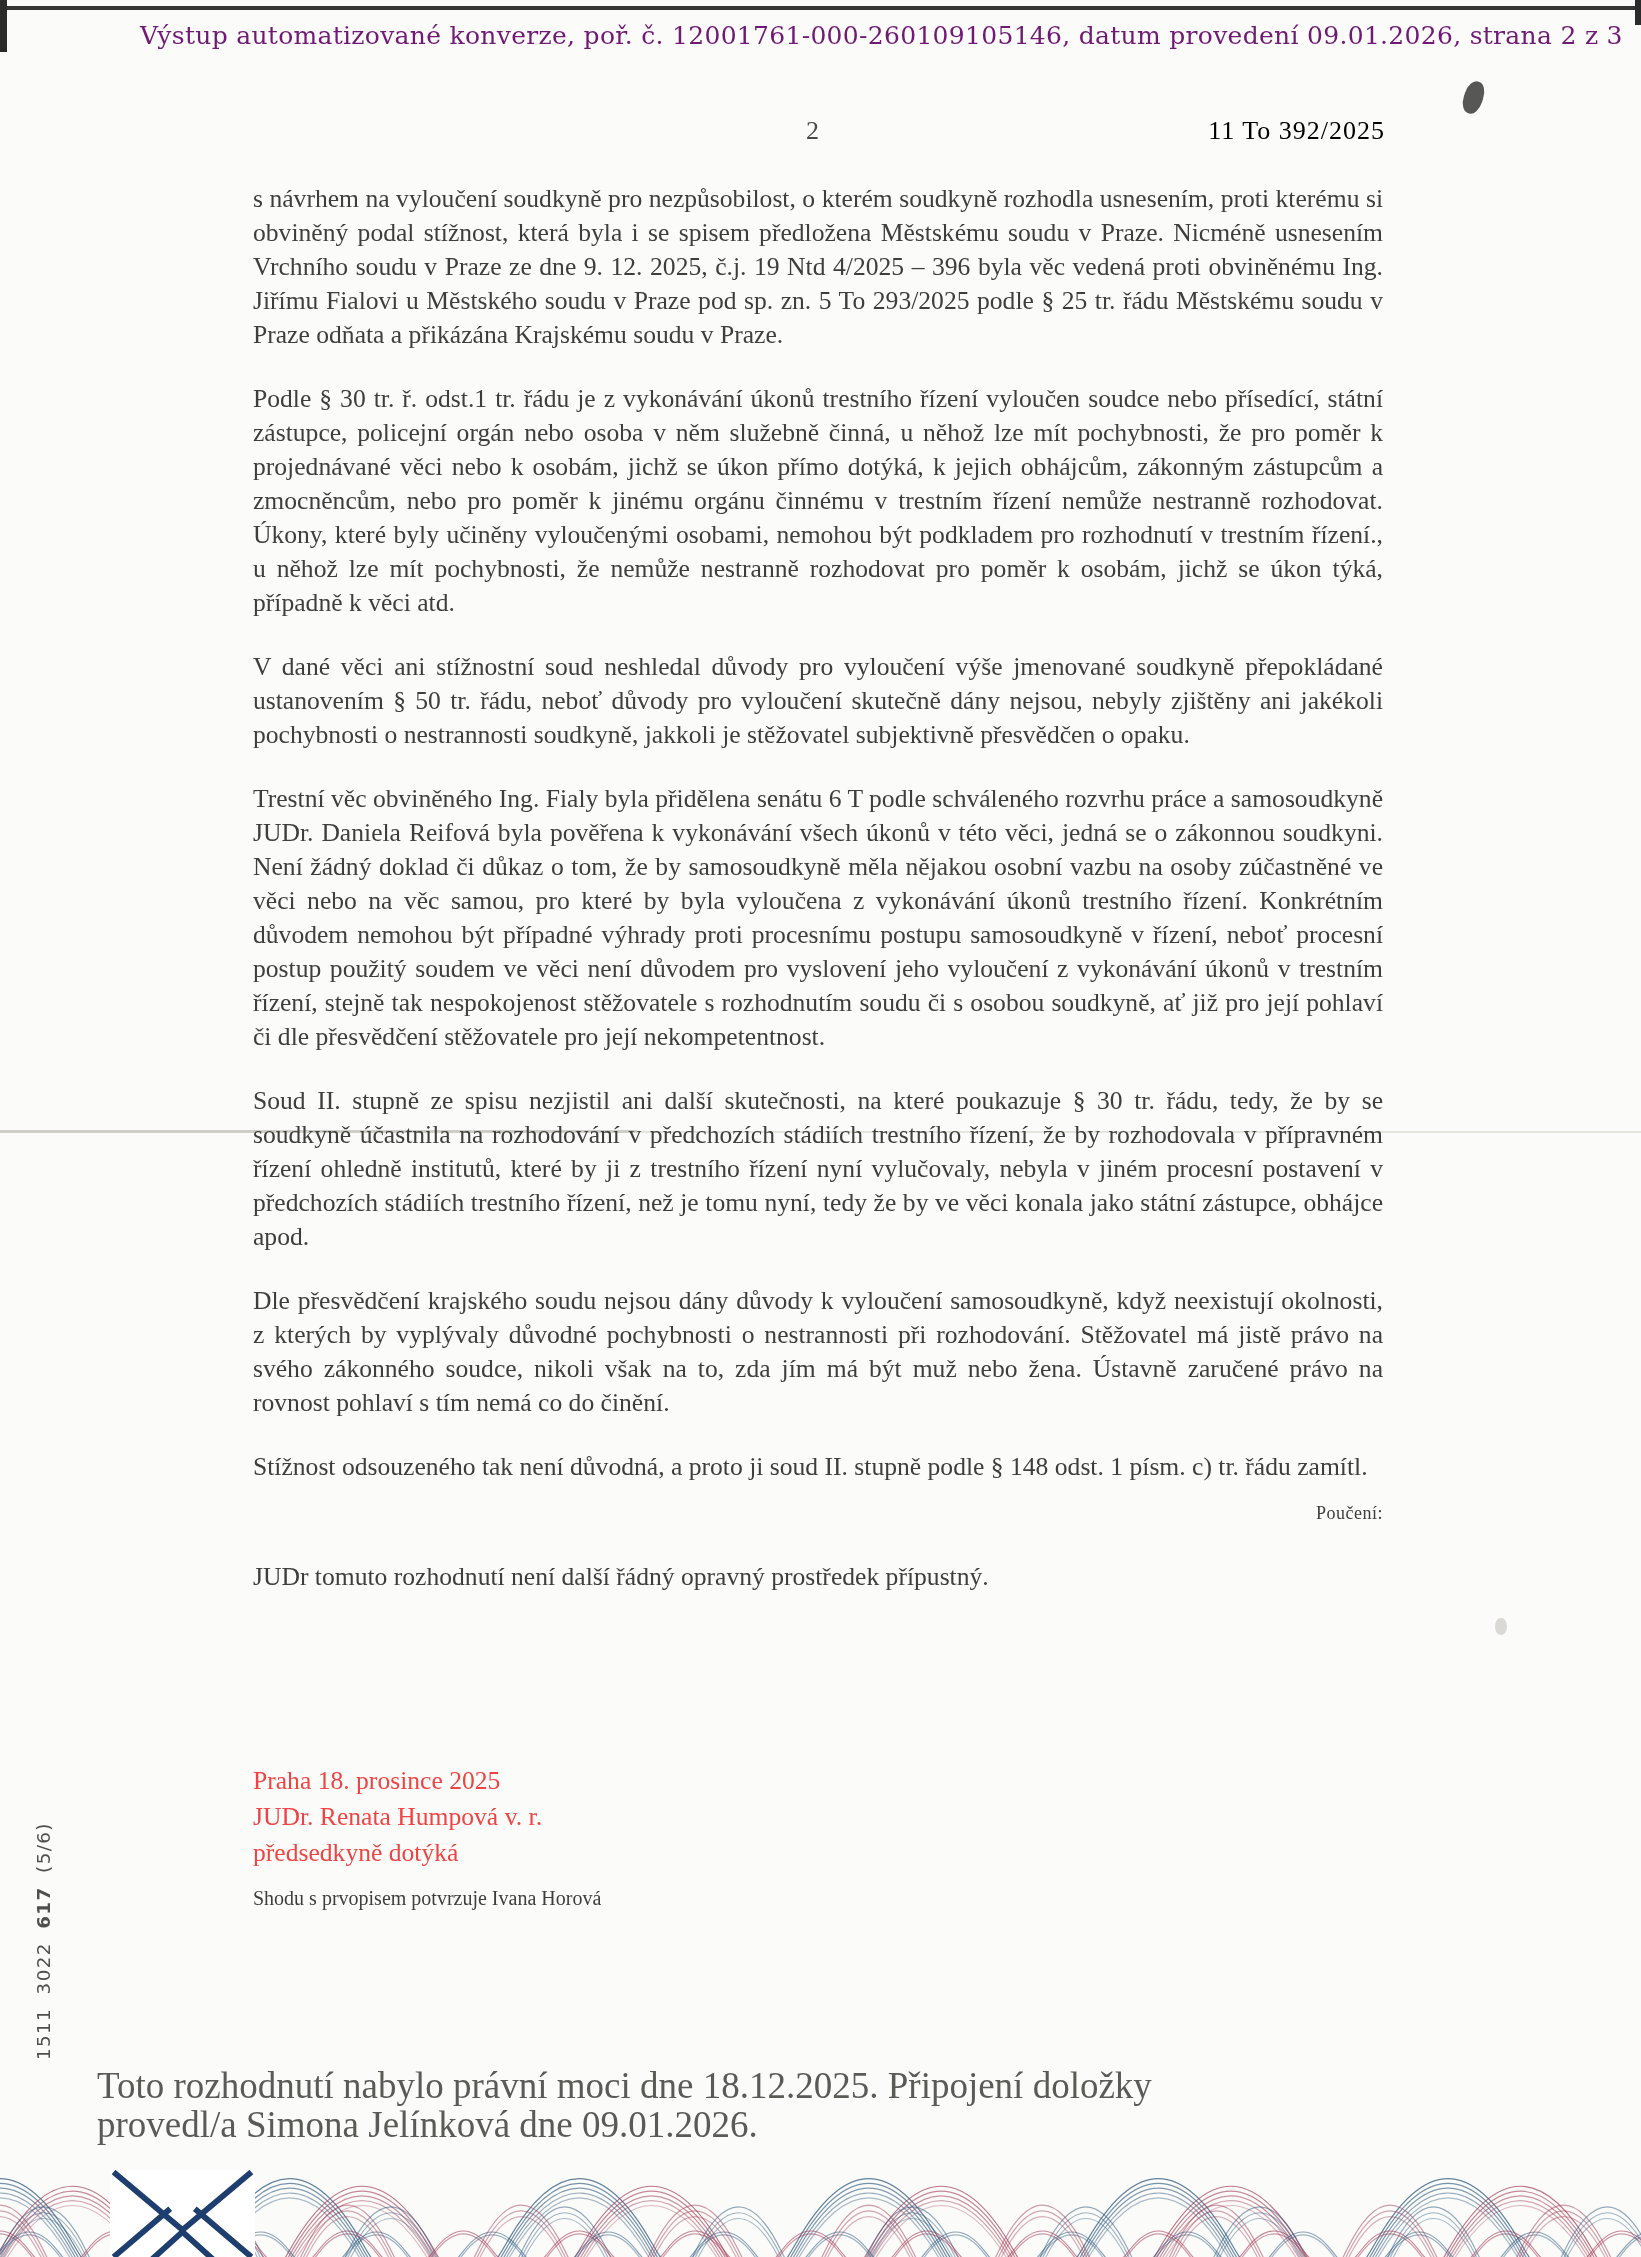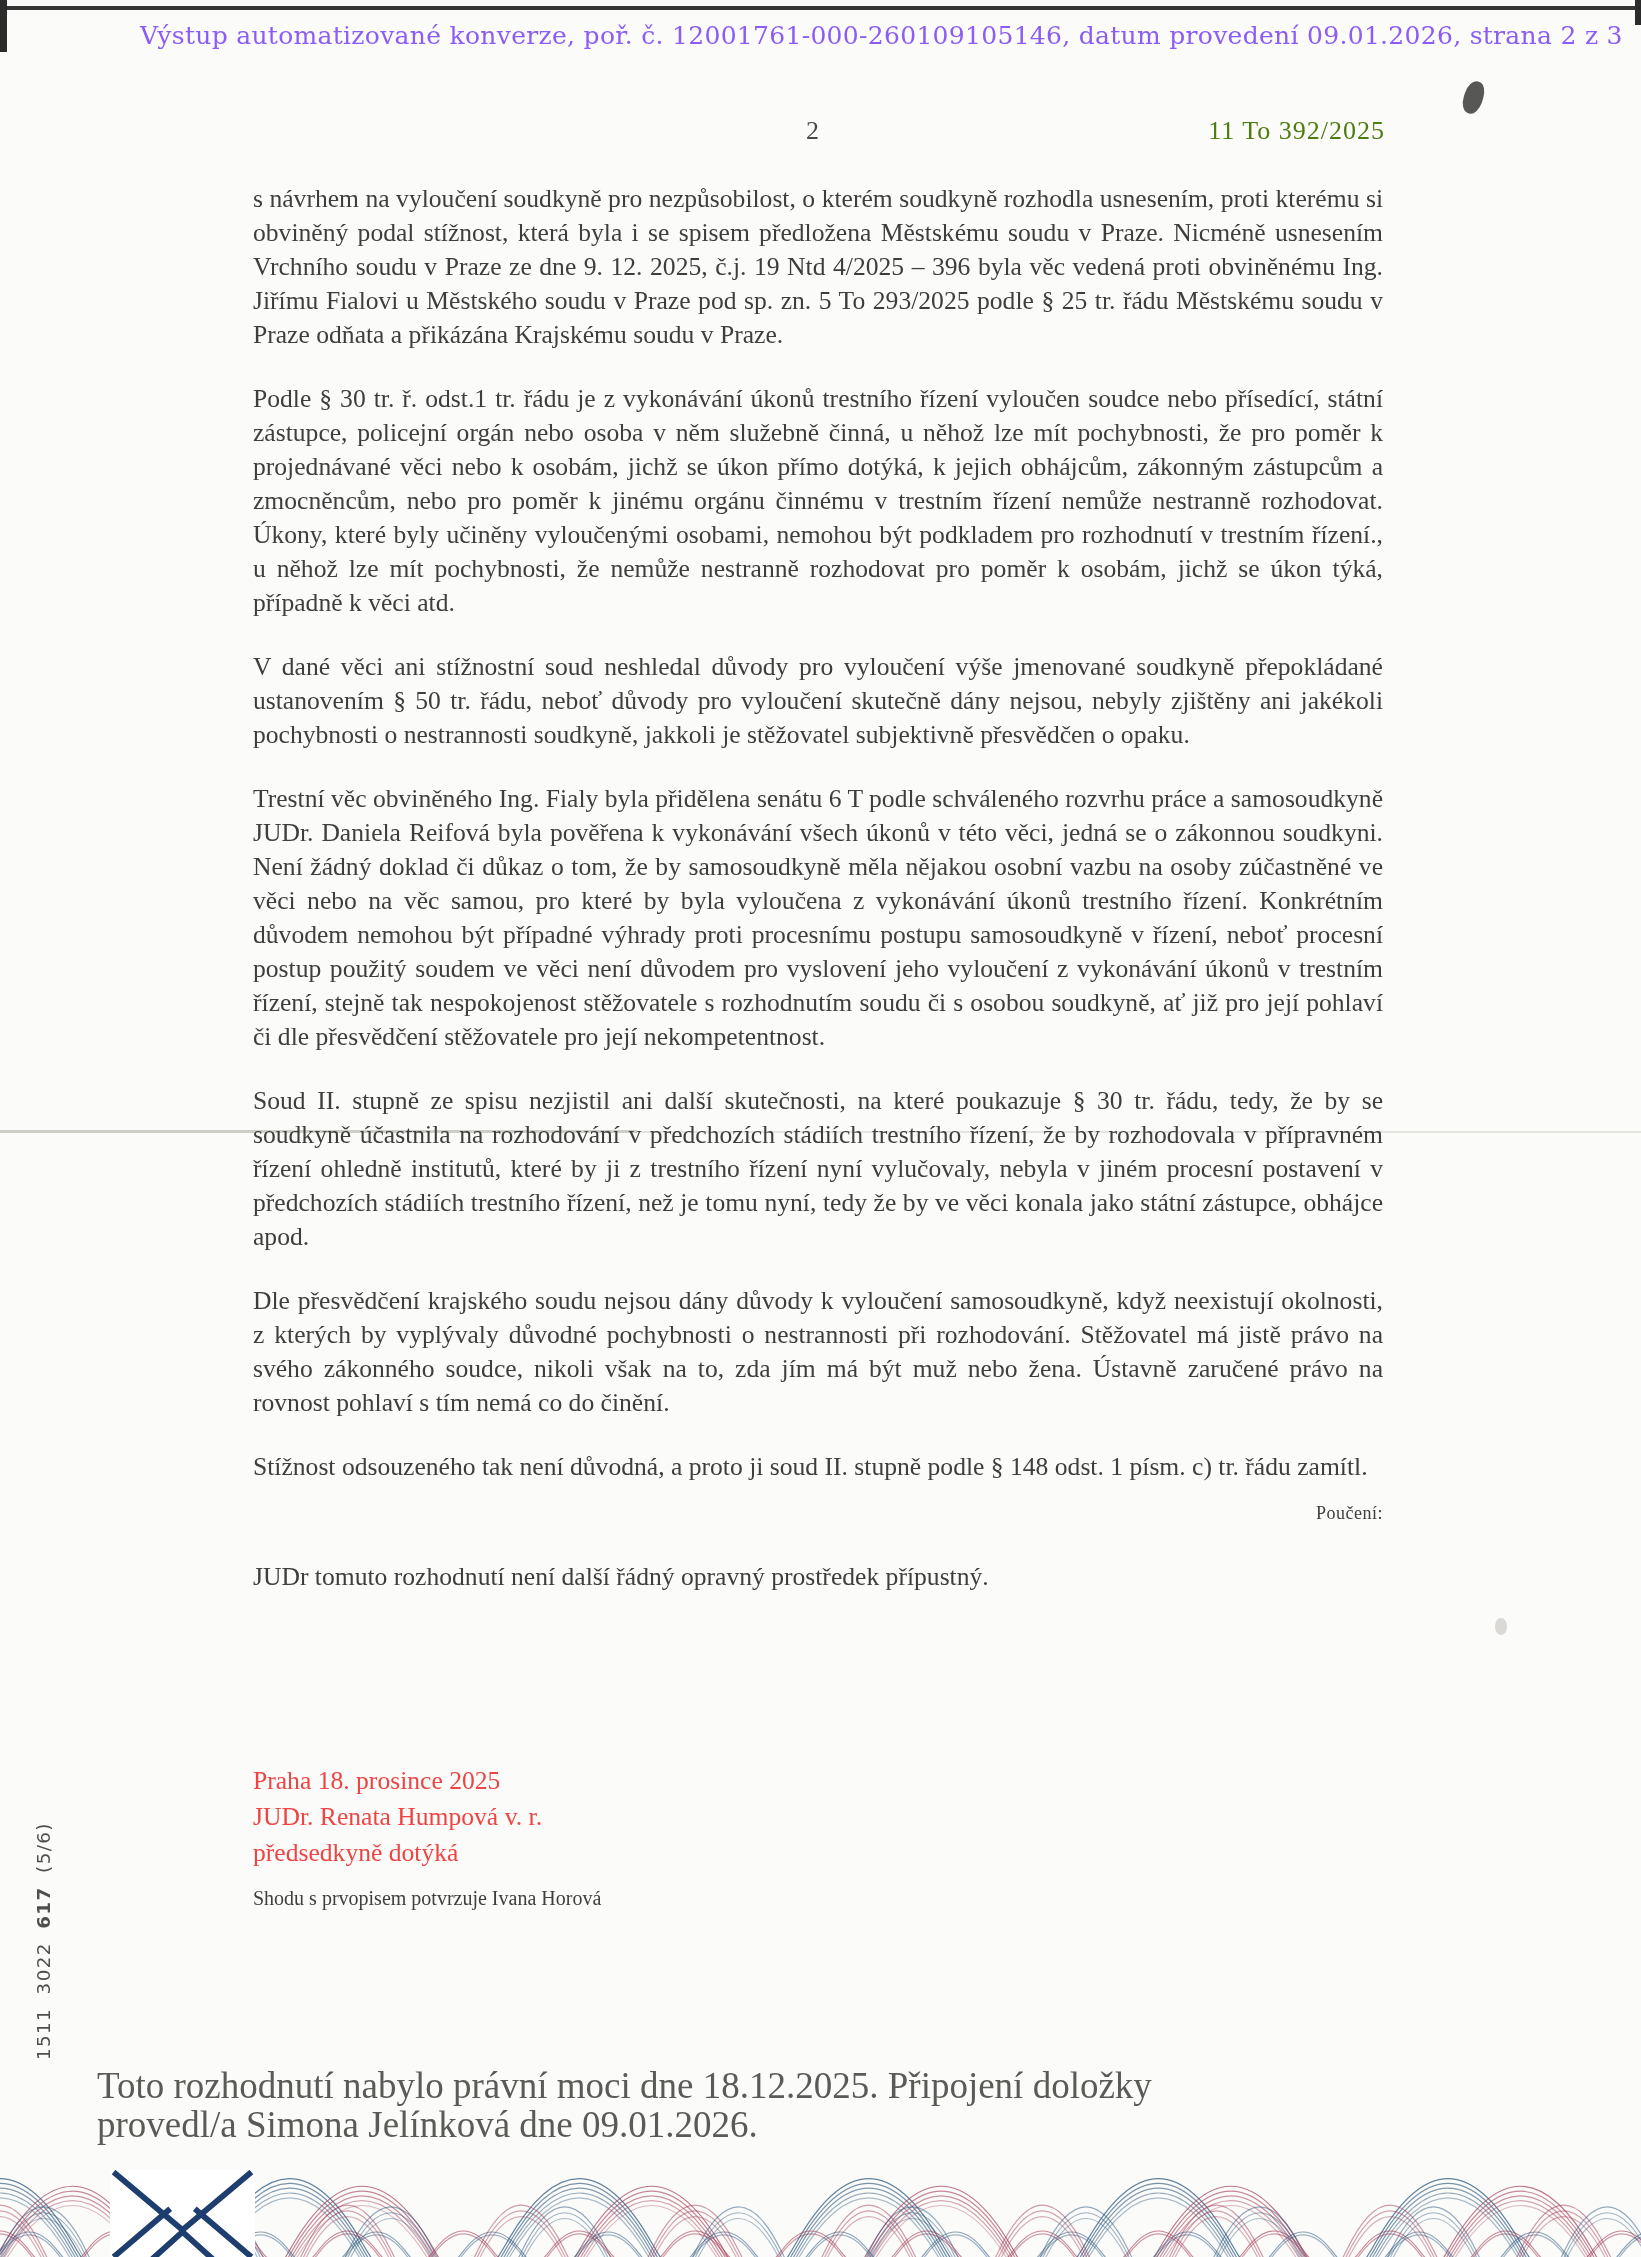--- a/index.html
+++ b/index.html
@@ -12,24 +12,24 @@
   .art-topline{position:absolute;left:0;top:5.8px;width:1641px;height:3.9px;background:#1a1a1a;opacity:.88;}
   .art-left{position:absolute;left:0;top:0;width:6.8px;height:52px;background:#2b2b2b;}
   .art-right{position:absolute;right:0;top:0;width:5.8px;height:25px;background:#2b2b2b;}
   .art-blob{position:absolute;left:1464px;top:81px;width:19.3px;height:33px;background:#3a3a3a;border-radius:45%;transform:rotate(18deg);opacity:.85;}
   .art-crease{position:absolute;left:0;top:1130px;width:637px;height:2.9px;background:#cfcdc8;}
   .art-crease2{position:absolute;left:637px;top:1131px;width:1004px;height:1.9px;background:#e6e4df;}
   .art-smudge{position:absolute;left:1495px;top:1618px;width:11.6px;height:17.4px;background:#b9b7b2;border-radius:50%;opacity:.5;}
   
   .conv-header{
     position:absolute;left:140px;top:21px;width:1429px;
-    font-family:"DejaVu Serif",serif;font-size:25px;color:#8b5cf6;letter-spacing:0.3px;white-space:nowrap;
+    font-family:"DejaVu Serif",serif;font-size:25px;color:#701a75;letter-spacing:0.3px;white-space:nowrap;
   }
   .pnum{position:absolute;left:806px;top:116px;font-size:26px;color:#4a4a48;}
-  .case{position:absolute;right:256px;top:116px;font-size:26px;letter-spacing:1px;color:#4d7c0f;}
+  .case{position:absolute;right:256px;top:116px;font-size:26px;letter-spacing:1px;color:#000000;}
   
   .body-text{
     position:absolute;left:253px;top:182px;width:1130px;
     font-size:25.6px;line-height:34px;text-align:justify;color:#3e3e3c;
   }
   .body-text p{margin:0 0 30px 0;}
   .body-text p.tight{margin-bottom:12px;}
   .poucheni{text-align:right;font-weight:normal;margin:0 0 29px 0;font-size:18px;letter-spacing:0.5px;}
   .final-sentence{margin:0;}
   .sig-block{position:absolute;left:253px;top:1763px;font-size:25.6px;line-height:36px;color:#ef4444;}

